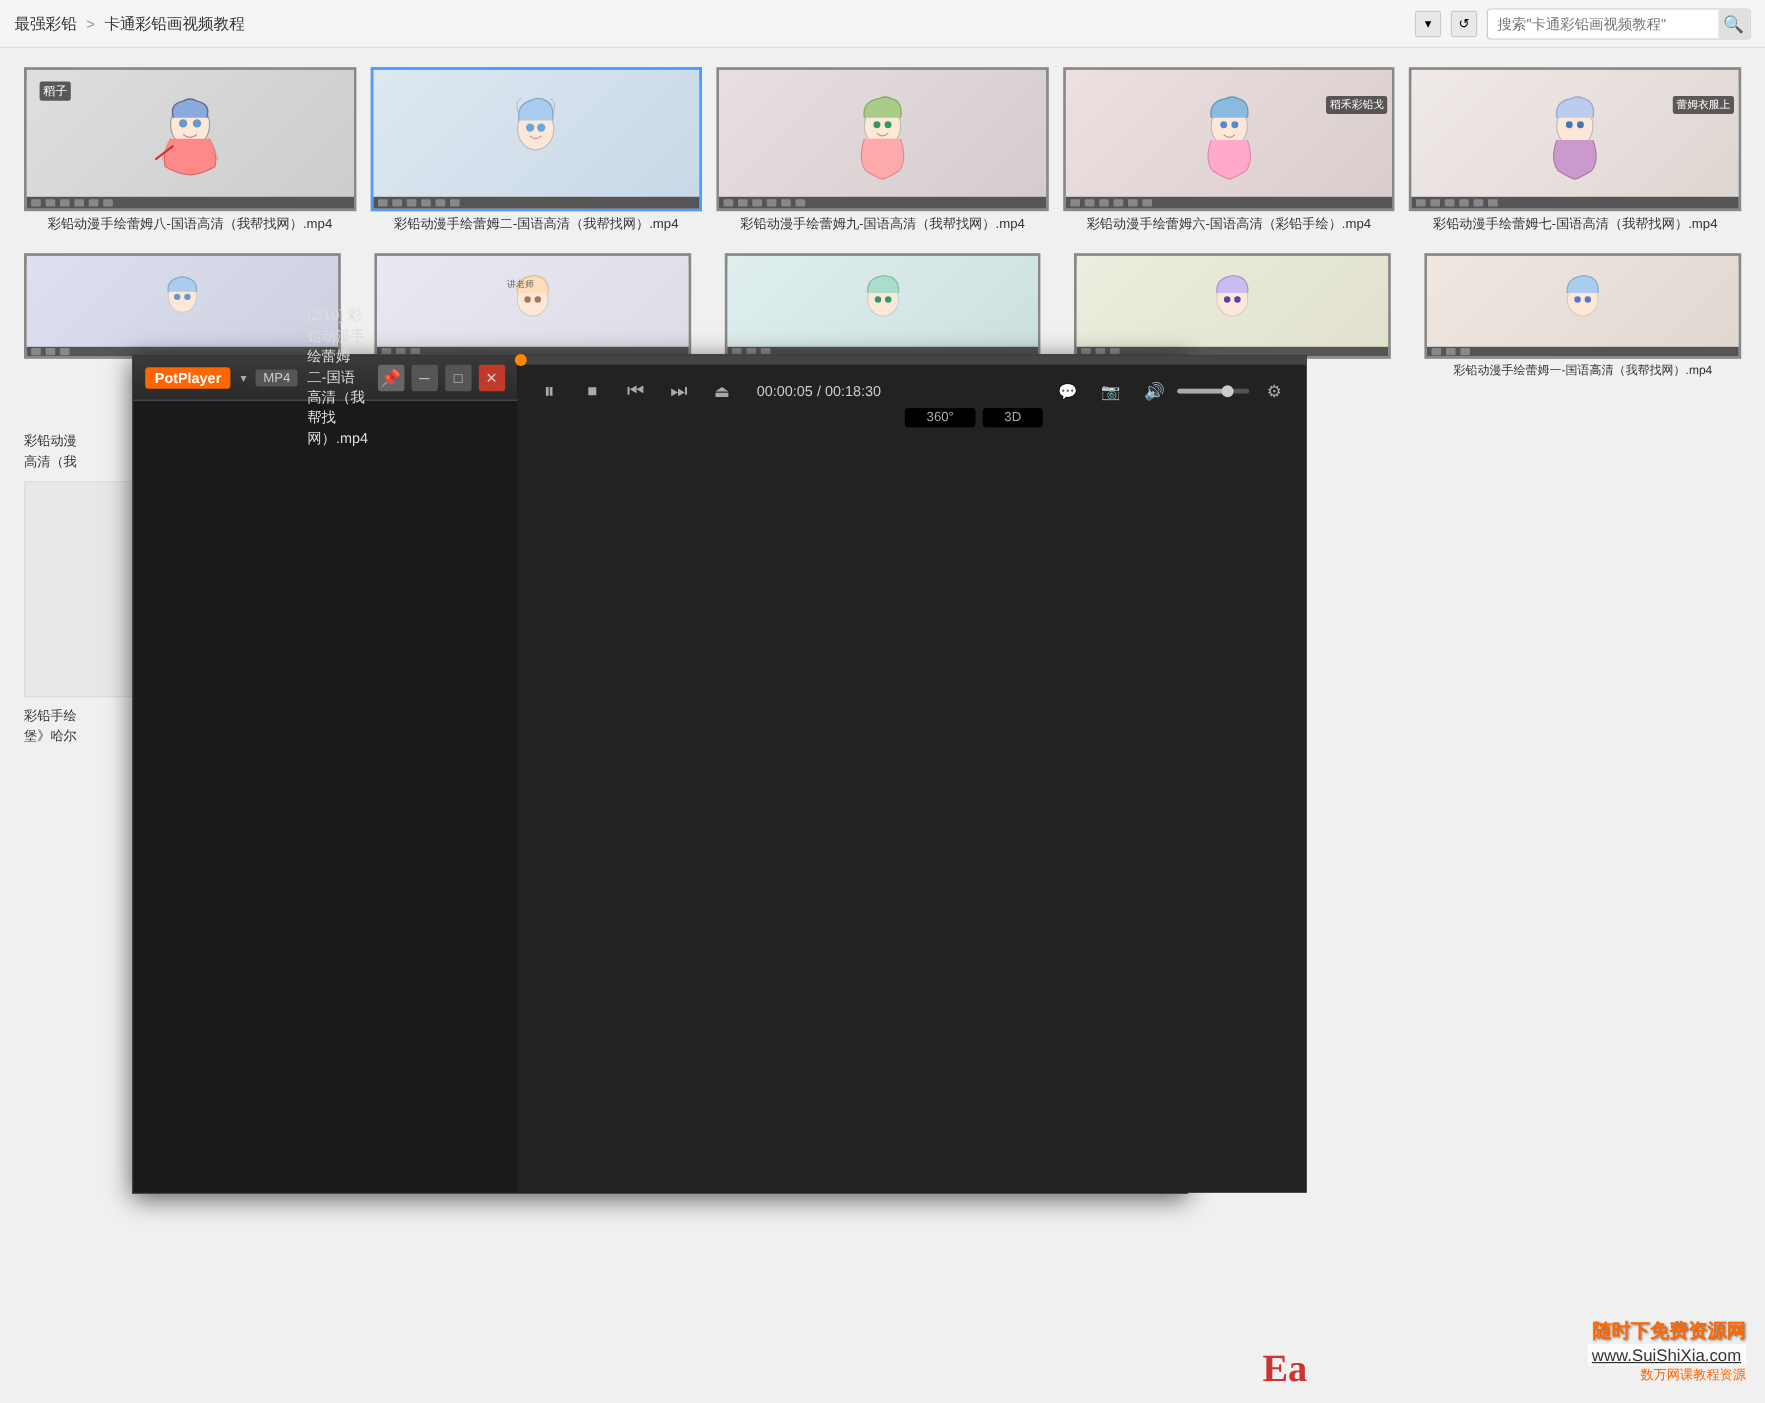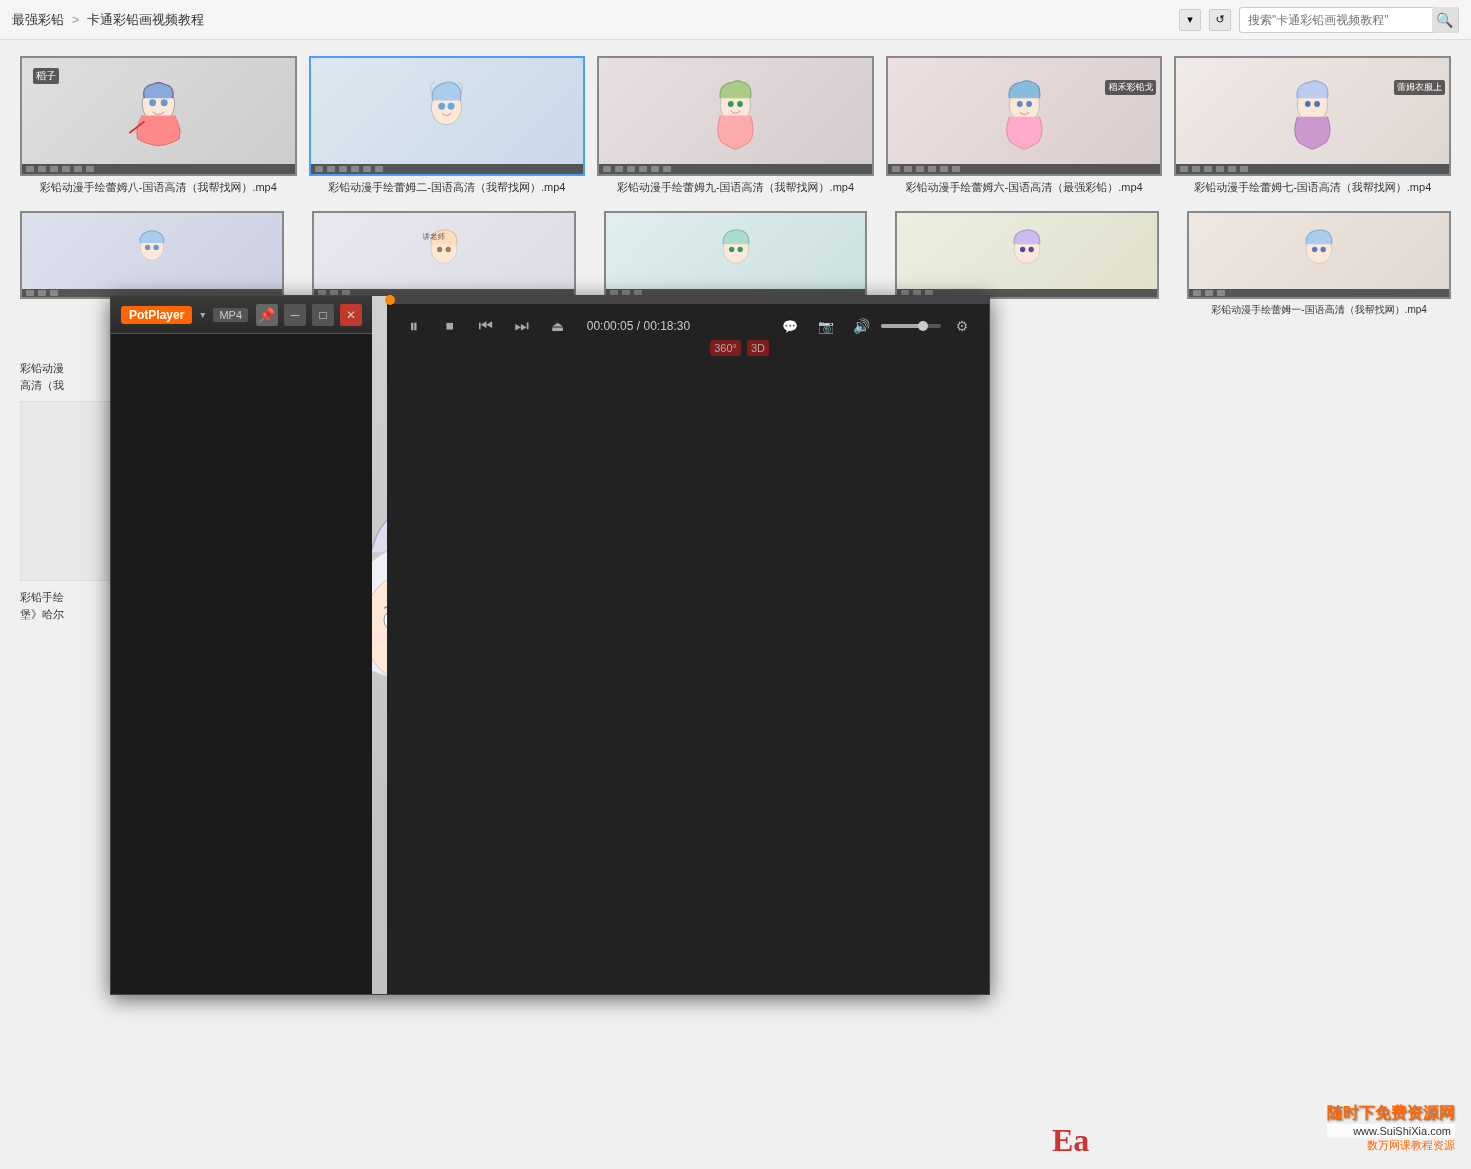--- a/index.html
+++ b/index.html
@@ -321,24 +321,24 @@
     .time-display {
       color: #ccc;
       font-size: 12px;
       margin: 0 8px;
       white-space: nowrap;
     }
 
     .ctrl-spacer { flex: 1; }
 
     .ctrl-badge {
-      background: #7f1d1d;
+      background: #000000;
       color: #aaa;
       font-size: 11px;
-      padding: 2px 4px;
+      padding: 2px 18px;
       border-radius: 3px;
       cursor: pointer;
       margin-top: 43px;
     }
 
     .volume-area {
       display: flex;
       align-items: center;
       gap: 4px;
     }
@@ -379,23 +379,24 @@
       font-size: 16px;
       font-weight: bold;
       text-shadow: 1px 1px 2px rgba(0,0,0,0.5);
     }
     .watermark-sub {
       color: #ff6600;
       font-size: 11px;
     }
     .watermark-url {
       color: #333;
-      font-size: 11px;
+      font-size: 14px;
       background: rgba(255,255,255,0.7);
       padding: 1px 4px;
+      text-decoration: underline;
     }
 
     
     .left-text-blocks {
       position: absolute;
       left: 20px;
       top: 360px;
       width: 95px;
       font-size: 11px;
       color: #333;
@@ -553,21 +554,21 @@
       <div class="film-strip-bottom">
           <div class="film-hole"></div>
           <div class="film-hole"></div>
           <div class="film-hole"></div>
           <div class="film-hole"></div>
           <div class="film-hole"></div>
           <div class="film-hole"></div>
         </div>
       <div class="thumb-badge" style="font-size:9px;">稻禾彩铅戈</div>
     </div>
-    <div class="thumb-label">彩铅动漫手绘蕾姆六-国语高清（最强彩铅）.mp4</div>
+    <div class="thumb-label">彩铅动漫手绘蕾姆六-国语高清（彩铅手绘）.mp4</div>
   </div>
 
   <div class="thumb-item">
     <div class="thumb-wrapper">
       <div class="film-strip-top">
           <div class="film-hole"></div>
           <div class="film-hole"></div>
           <div class="film-hole"></div>
           <div class="film-hole"></div>
           <div class="film-hole"></div>
@@ -731,20 +732,21 @@
     <div>堡》哈尔</div>
   </div>
 </div>
 
 <div class="player-overlay">
 
   <div class="player-titlebar">
     <div class="potplayer-logo">PotPlayer</div>
     <span class="potplayer-arrow">▾</span>
     <div class="player-format-badge">MP4</div>
+    <div class="player-title-text">[2/10] 彩铅动漫手绘蕾姆二-国语高清（我帮找网）.mp4</div>
     <div class="player-controls-right">
       <button class="pin-btn" title="Pin">📌</button>
       <button class="player-btn">─</button>
       <button class="player-btn">□</button>
       <button class="player-btn close">✕</button>
     </div>
   </div>
 
   <div class="video-area">
     <div class="video-content">

